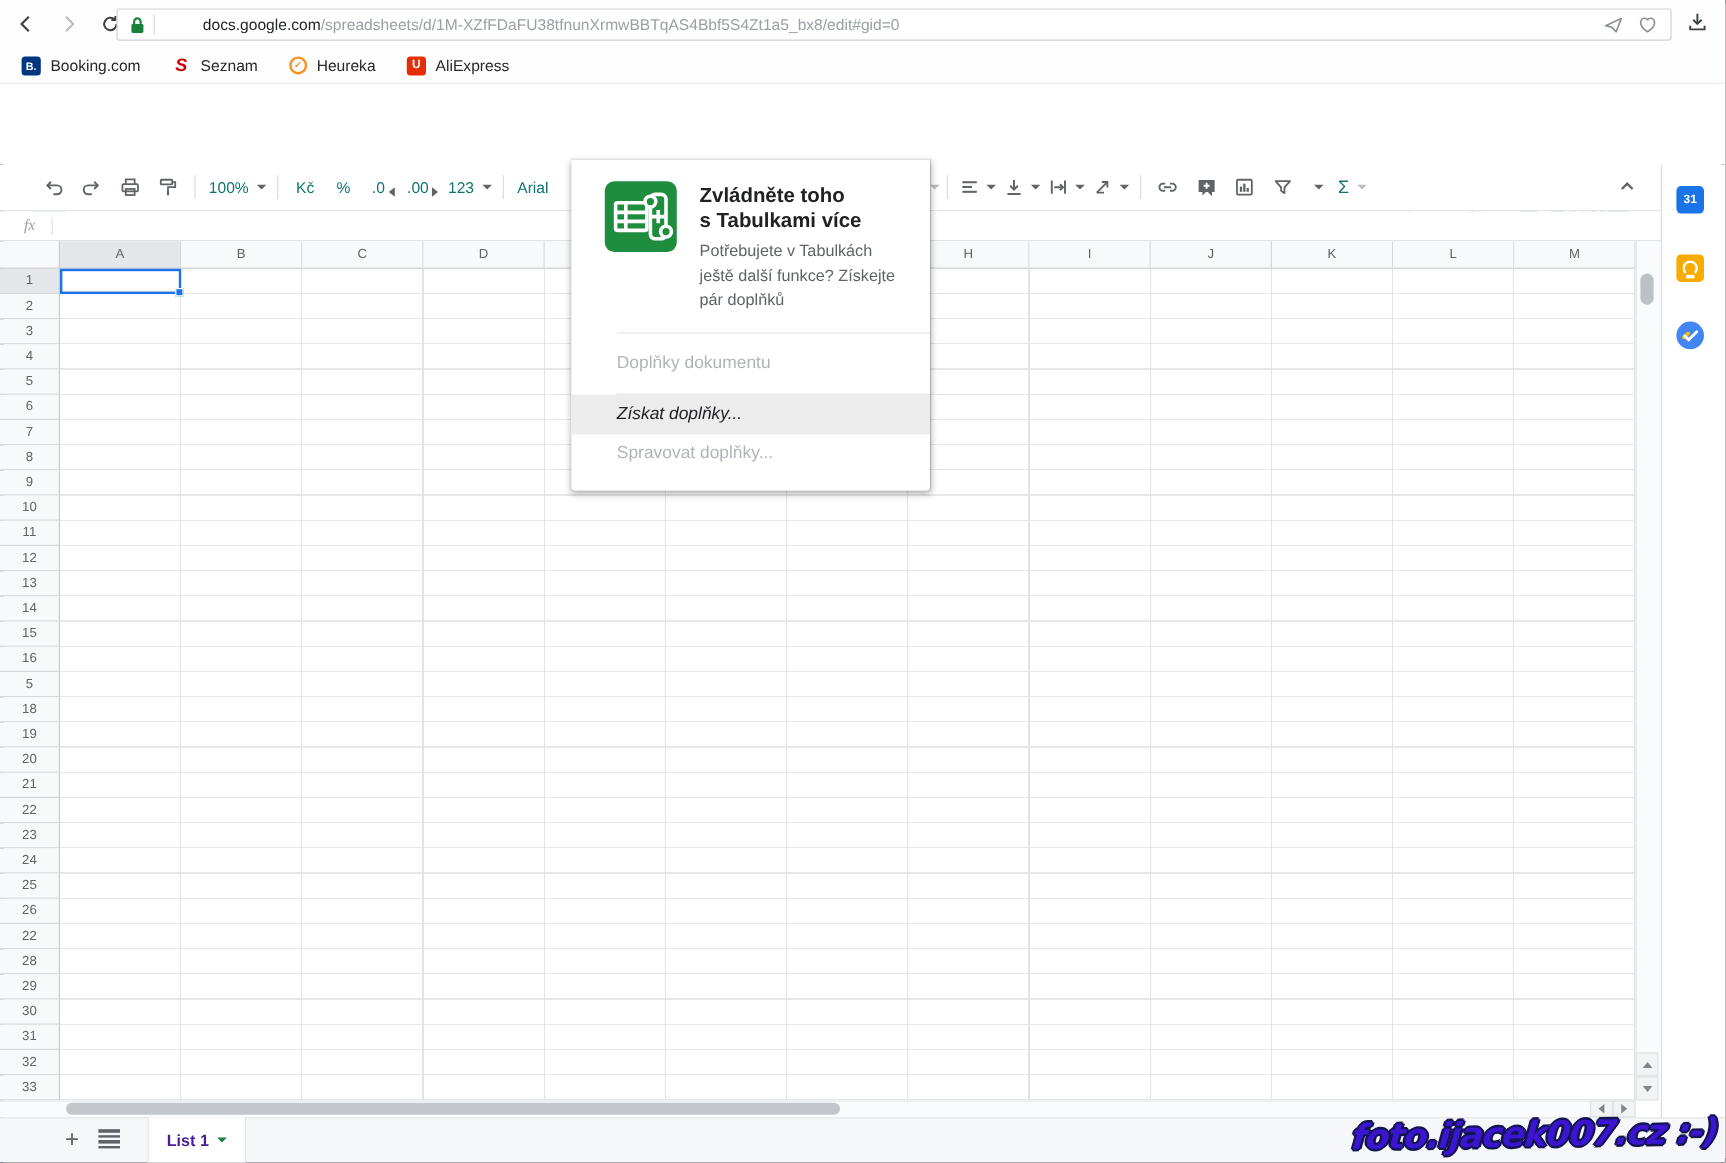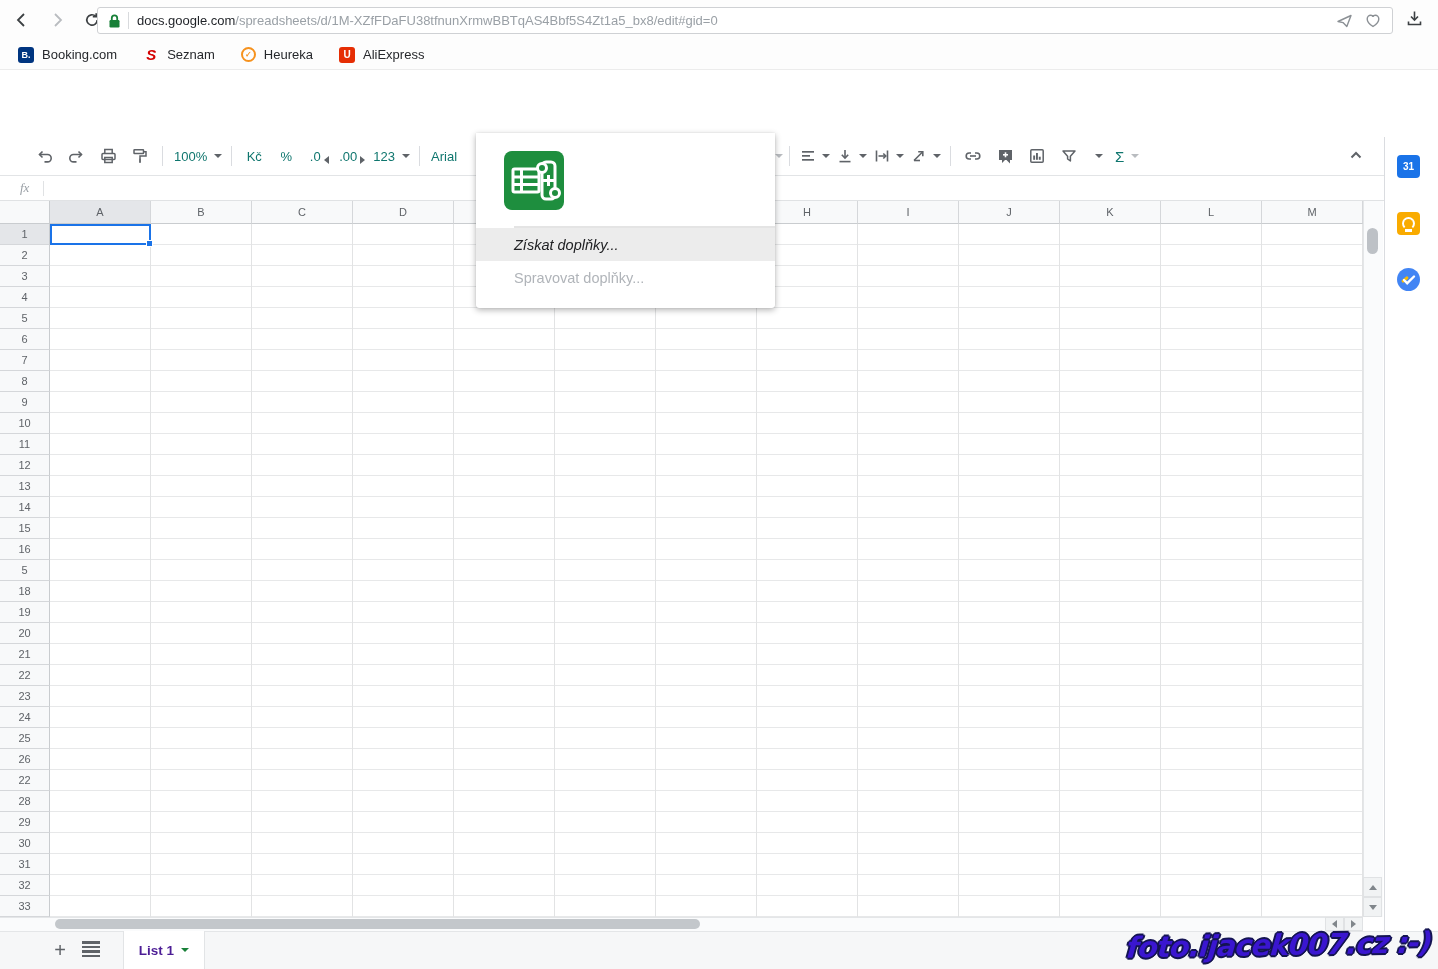--- a/index.html
+++ b/index.html
@@ -9,21 +9,21 @@
   .abs{position:absolute;}
   svg{display:block;}
 
   
   .browser-top{left:0;top:0;width:1438px;height:40px;background:#fdfdfd;display:flex;align-items:center;}
   .nav-ic{width:26px;height:26px;display:flex;align-items:center;justify-content:center;margin-left:9px;}
   .url-box{position:absolute;left:97px;top:7px;width:1296px;height:27px;border:1px solid #cfd1d4;border-radius:3px;
     background:#fff;display:flex;align-items:center;box-sizing:border-box;}
   .url-sep{width:1px;height:17px;background:#d8dadd;margin:0 8px 0 6px;}
   .url-text{font-size:13px;color:#9aa0a6;white-space:nowrap;overflow:hidden;}
-  .url-domain{color:#1f2227;}
+  .url-domain{color:#1f2227;margin-left:32px;}
   .url-right{margin-left:auto;display:flex;align-items:center;gap:10px;padding-right:10px;}
   .dl-ic{position:absolute;left:1404px;top:8px;}
 
   .bookmarks-bar{left:0;top:40px;width:1438px;height:30px;background:#fdfdfd;border-bottom:1px solid #ececec;
     display:flex;align-items:center;gap:26px;padding-left:18px;box-sizing:border-box;}
   .bm{display:flex;align-items:center;gap:8px;font-size:13px;color:#26282c;}
   .fav{width:16px;height:16px;border-radius:3px;display:flex;align-items:center;justify-content:center;
     font-size:9px;font-weight:bold;color:#fff;flex:0 0 auto;}
   .fav-booking{background:#003580;}
   .fav-seznam{background:transparent;color:#d40000;font-size:15px;font-weight:900;font-style:italic;}
@@ -535,22 +535,30 @@
             <path d="M9 26h26"></path>
               <path d="M9 33.5h26"></path>
               <path d="M17.5 18v23"></path>
           </g>
           <rect x="38" y="11" width="13" height="37" rx="4" fill="none" stroke="#fff" stroke-width="3"></rect>
           <circle cx="38" cy="17" r="4.5" fill="#1e8e3e" stroke="#fff" stroke-width="3"></circle>
           <circle cx="51" cy="42" r="4.5" fill="#1e8e3e" stroke="#fff" stroke-width="3"></circle>
           <path d="M44.5 24v11M39 29.5h11" stroke="#fff" stroke-width="3"></path>
         </svg>
       </div>
+      <div class="promo-text">
+        <div class="promo-title">
+          <div>Zvládněte toho</div>
+          <div>s Tabulkami více</div>
+        </div>
+        <div class="promo-desc">Potřebujete v Tabulkách ještě další funkce? Získejte pár doplňků</div>
+      </div>
     </div>
     <div class="menu-sep"></div>
+    <div class="mi mi-section">Doplňky dokumentu</div>
     <div class="menu-sep"></div>
     <div class="mi mi-hot">Získat doplňky...</div>
     <div class="mi mi-dis">Spravovat doplňky...</div>
   </div>
 
   <div class="abs watermark">foto.ijacek007.cz :-)</div>
 
 </div>
 
 </body></html>

